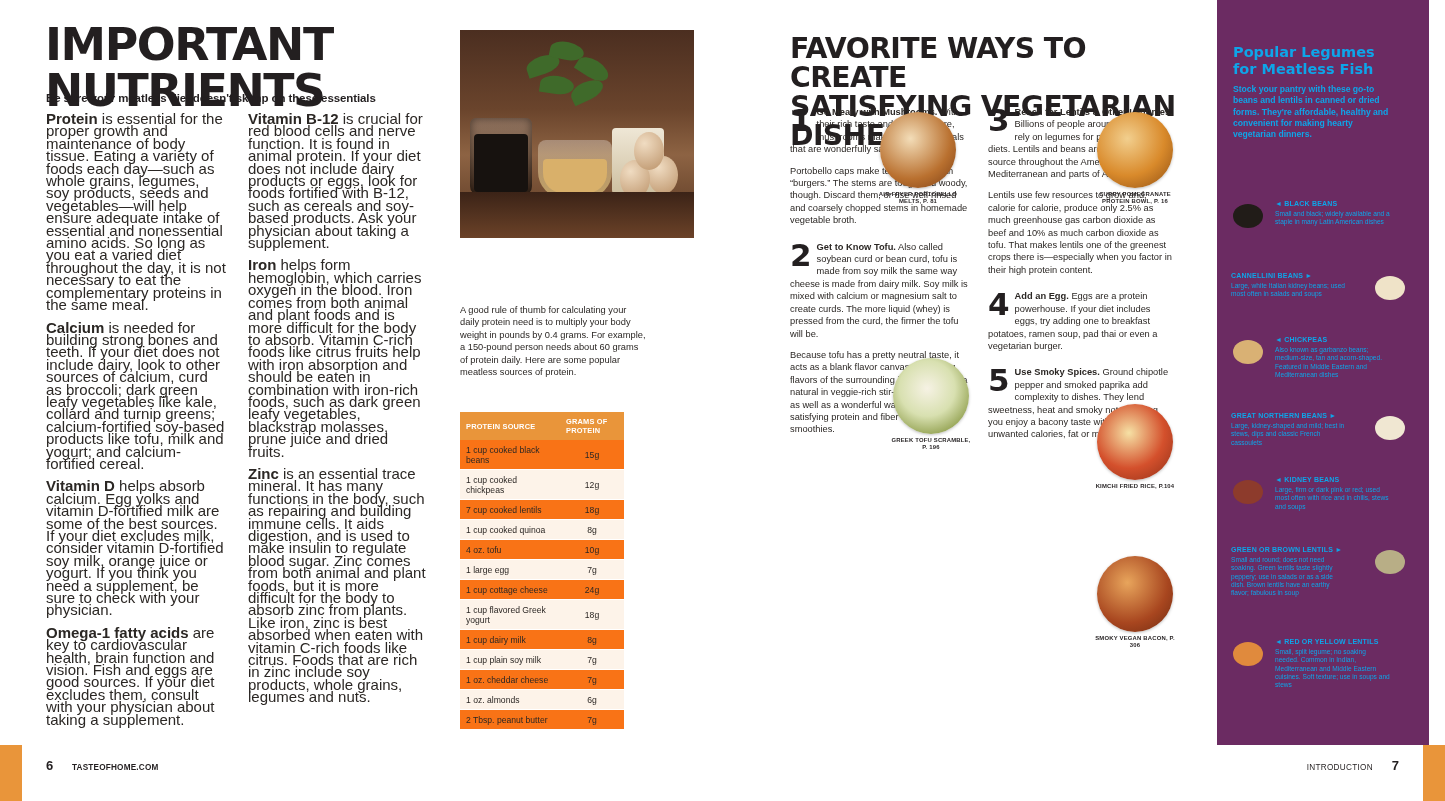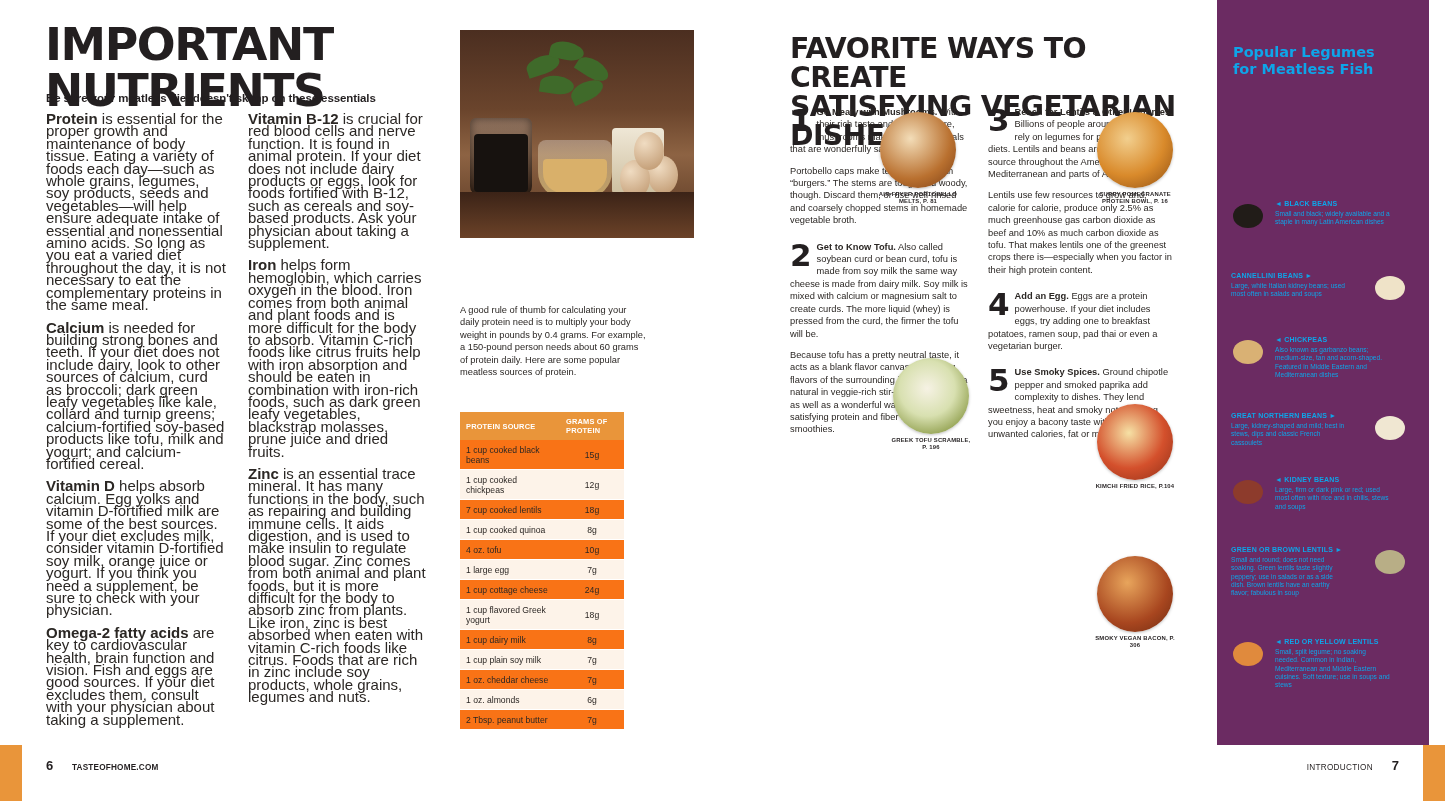--- a/index.html
+++ b/index.html
@@ -152,21 +152,21 @@
 
   <div class="left-page">
 
     <div class="headline">IMPORTANT NUTRIENTS</div>
     <div class="deck">Be sure your meatless diet doesn't skimp on these essentials</div>
 
     <div class="col col1">
       <p><b>Protein</b><span> is essential for the proper growth and maintenance of body tissue. Eating a variety of foods each day—such as whole grains, legumes, soy products, seeds and vegetables—will help ensure adequate intake of essential and nonessential amino acids. So long as you eat a varied diet throughout the day, it is not necessary to eat the complementary proteins in the same meal.</span></p>
       <p><b>Calcium</b><span> is needed for building strong bones and teeth. If your diet does not include dairy, look to other sources of calcium, curd as broccoli; dark green leafy vegetables like kale, collard and turnip greens; calcium-fortified soy-based products like tofu, milk and yogurt; and calcium-fortified cereal.</span></p>
       <p><b>Vitamin D</b><span> helps absorb calcium. Egg yolks and vitamin D-fortified milk are some of the best sources. If your diet excludes milk, consider vitamin D-fortified soy milk, orange juice or yogurt. If you think you need a supplement, be sure to check with your physician.</span></p>
-      <p><b>Omega-2 fatty acids</b><span> are key to cardiovascular health, brain function and vision. Fish and eggs are good sources. If your diet excludes them, consult with your physician about taking a supplement.</span></p>
+      <p><b>Omega-1 fatty acids</b><span> are key to cardiovascular health, brain function and vision. Fish and eggs are good sources. If your diet excludes them, consult with your physician about taking a supplement.</span></p>
     </div>
 
     <div class="col col2">
       <p><b>Vitamin B-12</b><span> is crucial for red blood cells and nerve function. It is found in animal protein. If your diet does not include dairy products or eggs, look for foods fortified with B-12, such as cereals and soy-based products. Ask your physician about taking a supplement.</span></p>
       <p><b>Iron</b><span> helps form hemoglobin, which carries oxygen in the blood. Iron comes from both animal and plant foods and is more difficult for the body to absorb. Vitamin C-rich foods like citrus fruits help with iron absorption and should be eaten in combination with iron-rich foods, such as dark green leafy vegetables, blackstrap molasses, prune juice and dried fruits.</span></p>
       <p><b>Zinc</b><span> is an essential trace mineral. It has many functions in the body, such as repairing and building immune cells. It aids digestion, and is used to make insulin to regulate blood sugar. Zinc comes from both animal and plant foods, but it is more difficult for the body to absorb zinc from plants. Like iron, zinc is best absorbed when eaten with vitamin C-rich foods like citrus. Foods that are rich in zinc include soy products, whole grains, legumes and nuts.</span></p>
     </div>
 
     <div class="photo">
       <div class="sky"></div>
@@ -316,20 +316,21 @@
     <div class="foot-right-tab"></div>
     <div class="pg-right">7</div>
     <div class="pg-right-label">INTRODUCTION</div>
   </div>
 
   <div class="sidebar">
     <div class="sb-title">
       <span>Popular Legumes</span><br>
       <span>for Meatless Fish</span>
     </div>
+    <div class="sb-intro">Stock your pantry with these go-to beans and lentils in canned or dried forms. They're affordable, healthy and convenient for making hearty vegetarian dinners.</div>
 
     <div class="legume left-img" style="top:200px;">
       <div class="bean" style="background:#211c18;"></div>
       <div class="txt">
         <div class="name">◄ BLACK BEANS</div>
         <div>Small and black; widely available and a staple in many Latin American dishes</div>
       </div>
     </div>
 
     <div class="legume right-img" style="top:272px;">

